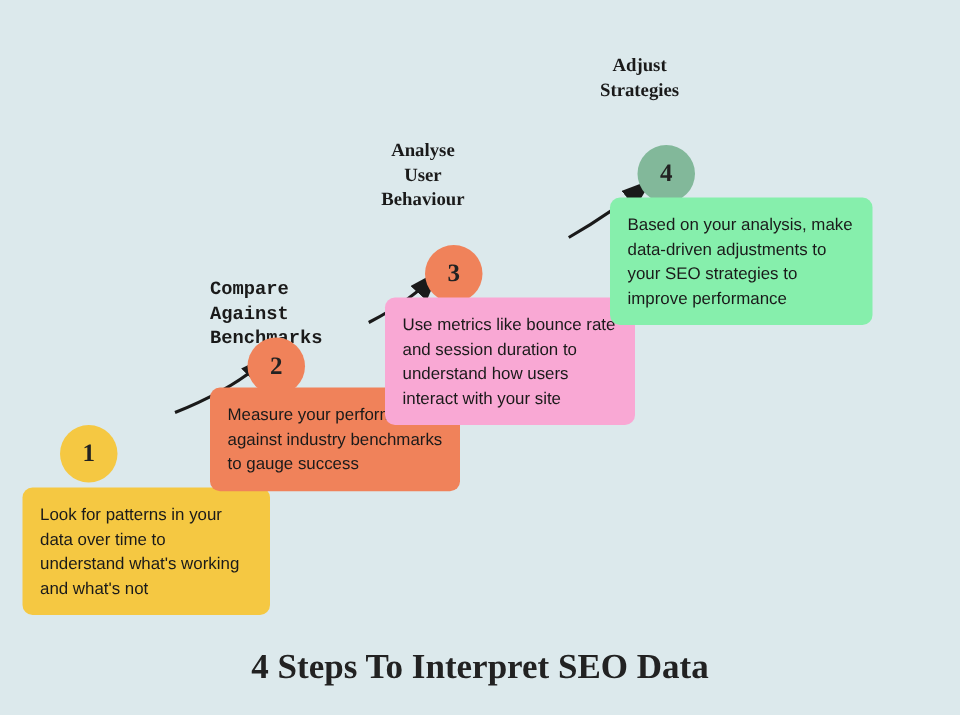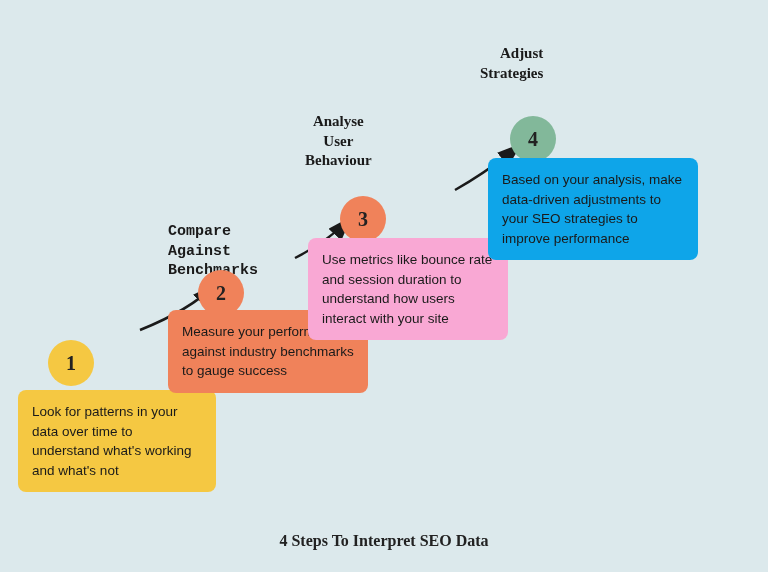--- a/index.html
+++ b/index.html
@@ -18,21 +18,21 @@
       position: relative;
       background: #dce9ec;
     }
 
     
     .title {
       position: absolute;
       bottom: 22px;
       left: 0; right: 0;
       text-align: center;
-      font-size: 16px;
+      font-size: 28px;
       font-weight: bold;
       color: #222;
       font-family: Georgia, serif;
     }
 
     
     .step-label {
       position: absolute;
       font-weight: bold;
       font-size: 15px;
@@ -121,29 +121,29 @@
       background: #f9a8d4;
       left: 308px;
       top: 238px;
       width: 200px;
     }
 
     
     .step4-label {
       left: 480px;
       top: 44px;
-      text-align: right;
+      text-align: center;
     }
     .circle-4 {
       background: #82b89a;
       left: 510px;
       top: 116px;
     }
     .box-4 {
-      background: #0ea5e9;
+      background: #86efac;
       left: 488px;
       top: 158px;
       width: 210px;
     }
 
     
     .arrows-svg {
       position: absolute;
       top: 0; left: 0;
       width: 768px;

